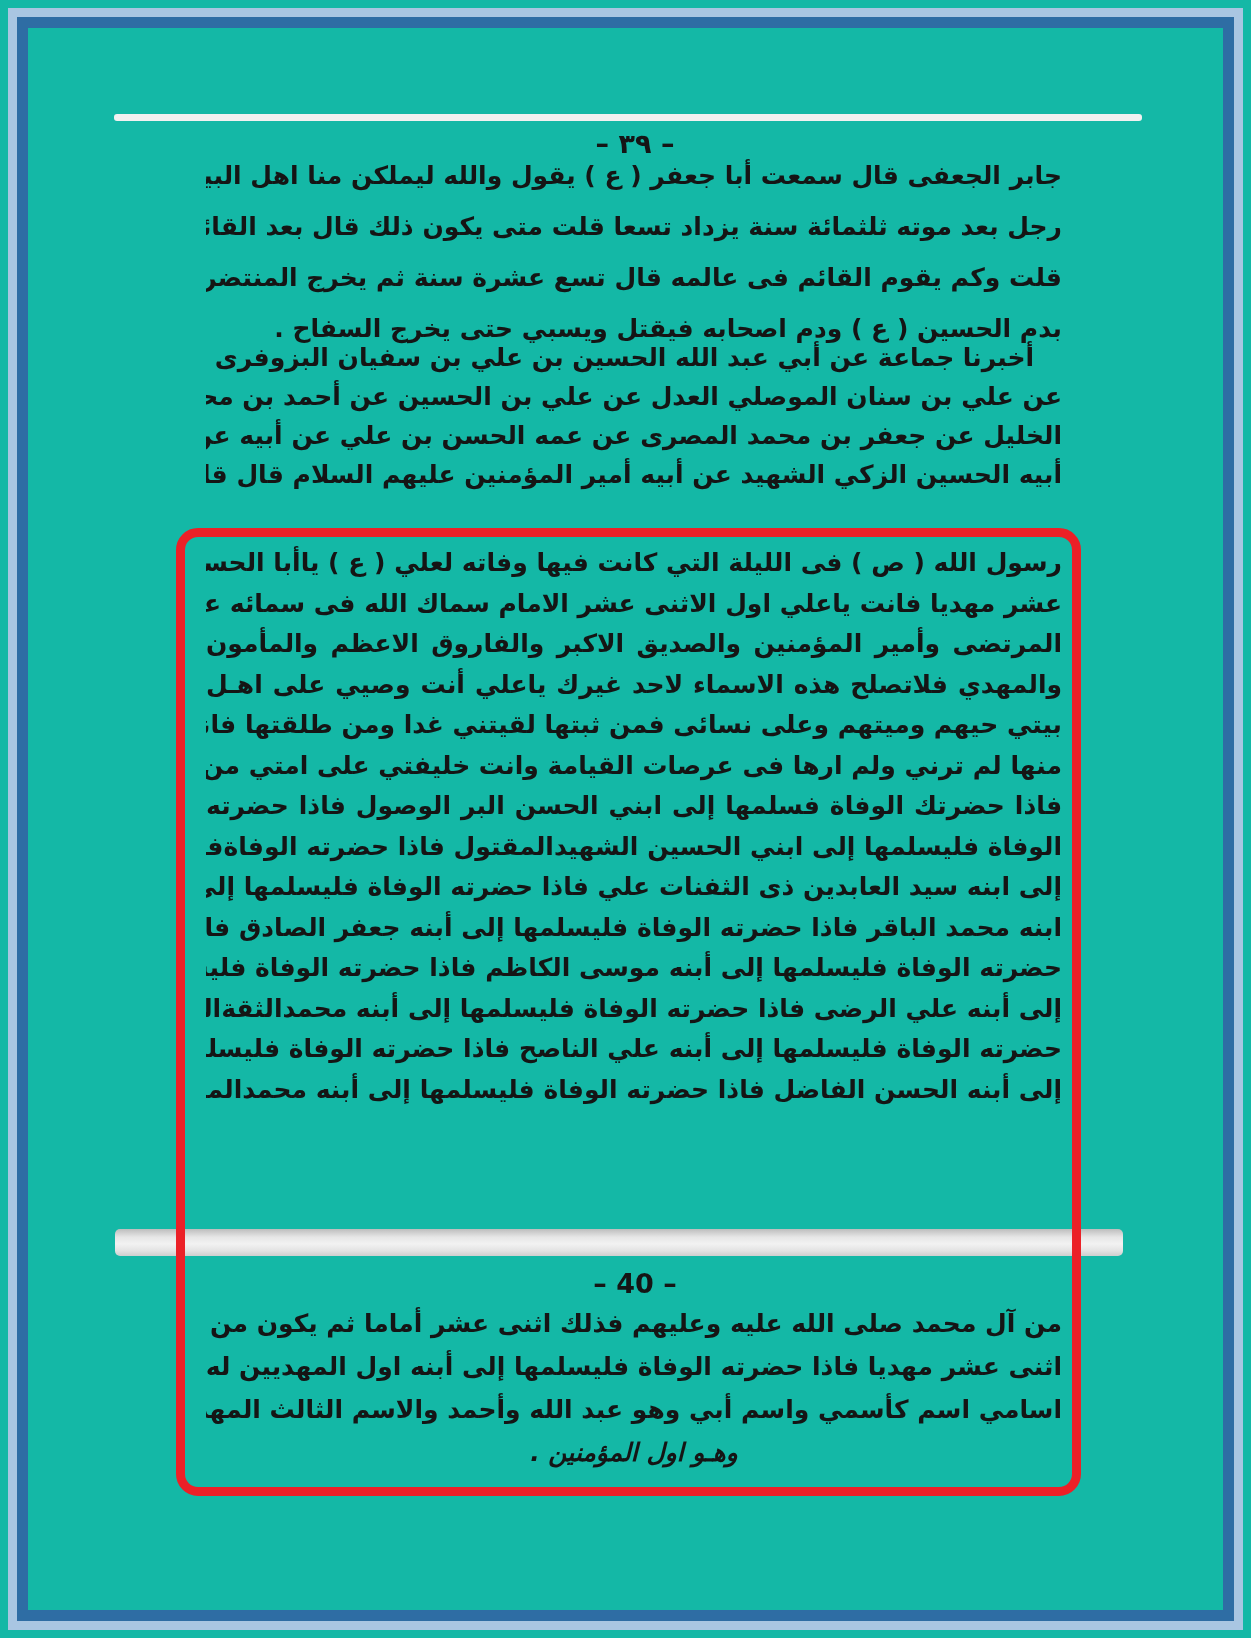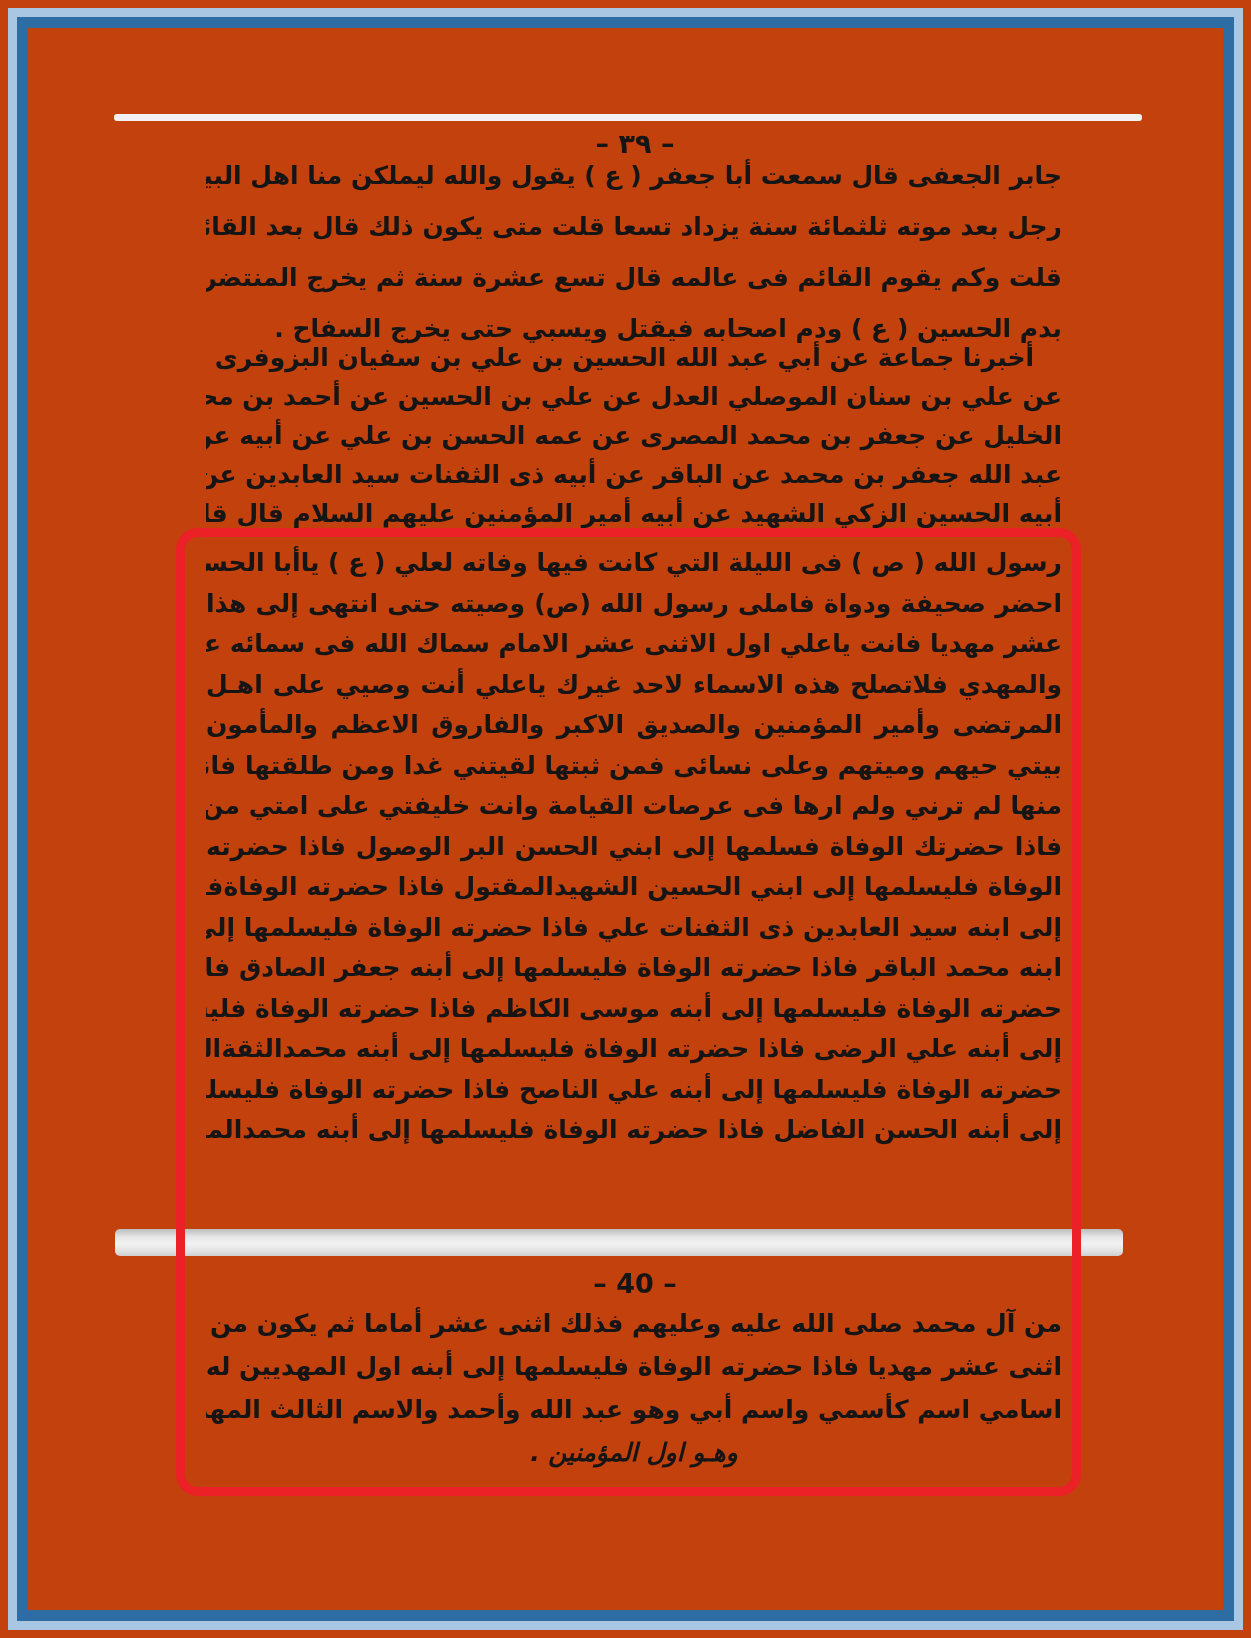--- a/index.html
+++ b/index.html
@@ -1,19 +1,19 @@
 <!DOCTYPE html>
 <html><head>
 <meta charset="utf-8">
 <style>
   html,body{margin:0;padding:0;background:#ffffff;}
   .canvas{
     position:relative;
     width:1251px;height:1638px;
-    background:#c2410c;
+    background:#14b8a6;
     overflow:hidden;
     font-family:"DejaVu Sans", sans-serif;
   }
   
   .frame-outer{
     position:absolute;left:8px;top:8px;right:8px;bottom:8px;
     border:9px solid #a9c6e2;
     pointer-events:none;
   }
   .frame-inner{
@@ -97,32 +97,30 @@
     <div class="line">جابر الجعفى قال سمعت أبا جعفر ( ع ) يقول والله ليملكن منا اهل البيت</div>
     <div class="line">رجل بعد موته ثلثمائة سنة يزداد تسعا قلت متى يكون ذلك قال بعد القائم</div>
     <div class="line">قلت وكم يقوم القائم فى عالمه قال تسع عشرة سنة ثم يخرج المنتضر فيطلب</div>
     <div class="line line-end">بدم الحسين ( ع ) ودم اصحابه فيقتل ويسبي حتى يخرج السفاح .</div>
   </div>
 
   <div class="textblock tb-para2" lang="ar">
     <div class="line line-indent">أخبرنا جماعة عن أبي عبد الله الحسين بن علي بن سفيان البزوفرى</div>
     <div class="line">عن علي بن سنان الموصلي العدل عن علي بن الحسين عن أحمد بن محمد بن</div>
     <div class="line">الخليل عن جعفر بن محمد المصرى عن عمه الحسن بن علي عن أبيه عن أبي</div>
-    <div class="line">عبد الله جعفر بن محمد عن الباقر عن أبيه ذى الثفنات سيد العابدين عن</div>
     <div class="line">أبيه الحسين الزكي الشهيد عن أبيه أمير المؤمنين عليهم السلام قال قال</div>
   </div>
 
   <div class="redbox"></div>
 
   <div class="textblock tb-box39" lang="ar">
     <div class="line">رسول الله ( ص ) فى الليلة التي كانت فيها وفاته لعلي ( ع ) ياأبا الحسن</div>
-    <div class="line">احضر صحيفة ودواة فاملى رسول الله (ص) وصيته حتى انتهى إلى هذا</div>
     <div class="line">عشر مهديا فانت ياعلي اول الاثنى عشر الامام سماك الله فى سمائه عليا</div>
+    <div class="line">المرتضى وأمير المؤمنين والصديق الاكبر والفاروق الاعظم والمأمون</div>
     <div class="line">والمهدي فلاتصلح هذه الاسماء لاحد غيرك ياعلي أنت وصيي على اهـل</div>
-    <div class="line">المرتضى وأمير المؤمنين والصديق الاكبر والفاروق الاعظم والمأمون</div>
     <div class="line">بيتي حيهم وميتهم وعلى نسائى فمن ثبتها لقيتني غدا ومن طلقتها فانا برى</div>
     <div class="line">منها لم ترني ولم ارها فى عرصات القيامة وانت خليفتي على امتي من بعدي</div>
     <div class="line">فاذا حضرتك الوفاة فسلمها إلى ابني الحسن البر الوصول فاذا حضرته</div>
     <div class="line">الوفاة فليسلمها إلى ابني الحسين الشهيدالمقتول فاذا حضرته الوفاةفليسلمها</div>
     <div class="line">إلى ابنه سيد العابدين ذى الثفنات علي فاذا حضرته الوفاة فليسلمها إلى</div>
     <div class="line">ابنه محمد الباقر فاذا حضرته الوفاة فليسلمها إلى أبنه جعفر الصادق فاذا</div>
     <div class="line">حضرته الوفاة فليسلمها إلى أبنه موسى الكاظم فاذا حضرته الوفاة فليسلمها</div>
     <div class="line">إلى أبنه علي الرضى فاذا حضرته الوفاة فليسلمها إلى أبنه محمدالثقةالتقي فاذا</div>
     <div class="line">حضرته الوفاة فليسلمها إلى أبنه علي الناصح فاذا حضرته الوفاة فليسلمها</div>
     <div class="line">إلى أبنه الحسن الفاضل فاذا حضرته الوفاة فليسلمها إلى أبنه محمدالمستحفظ</div>

